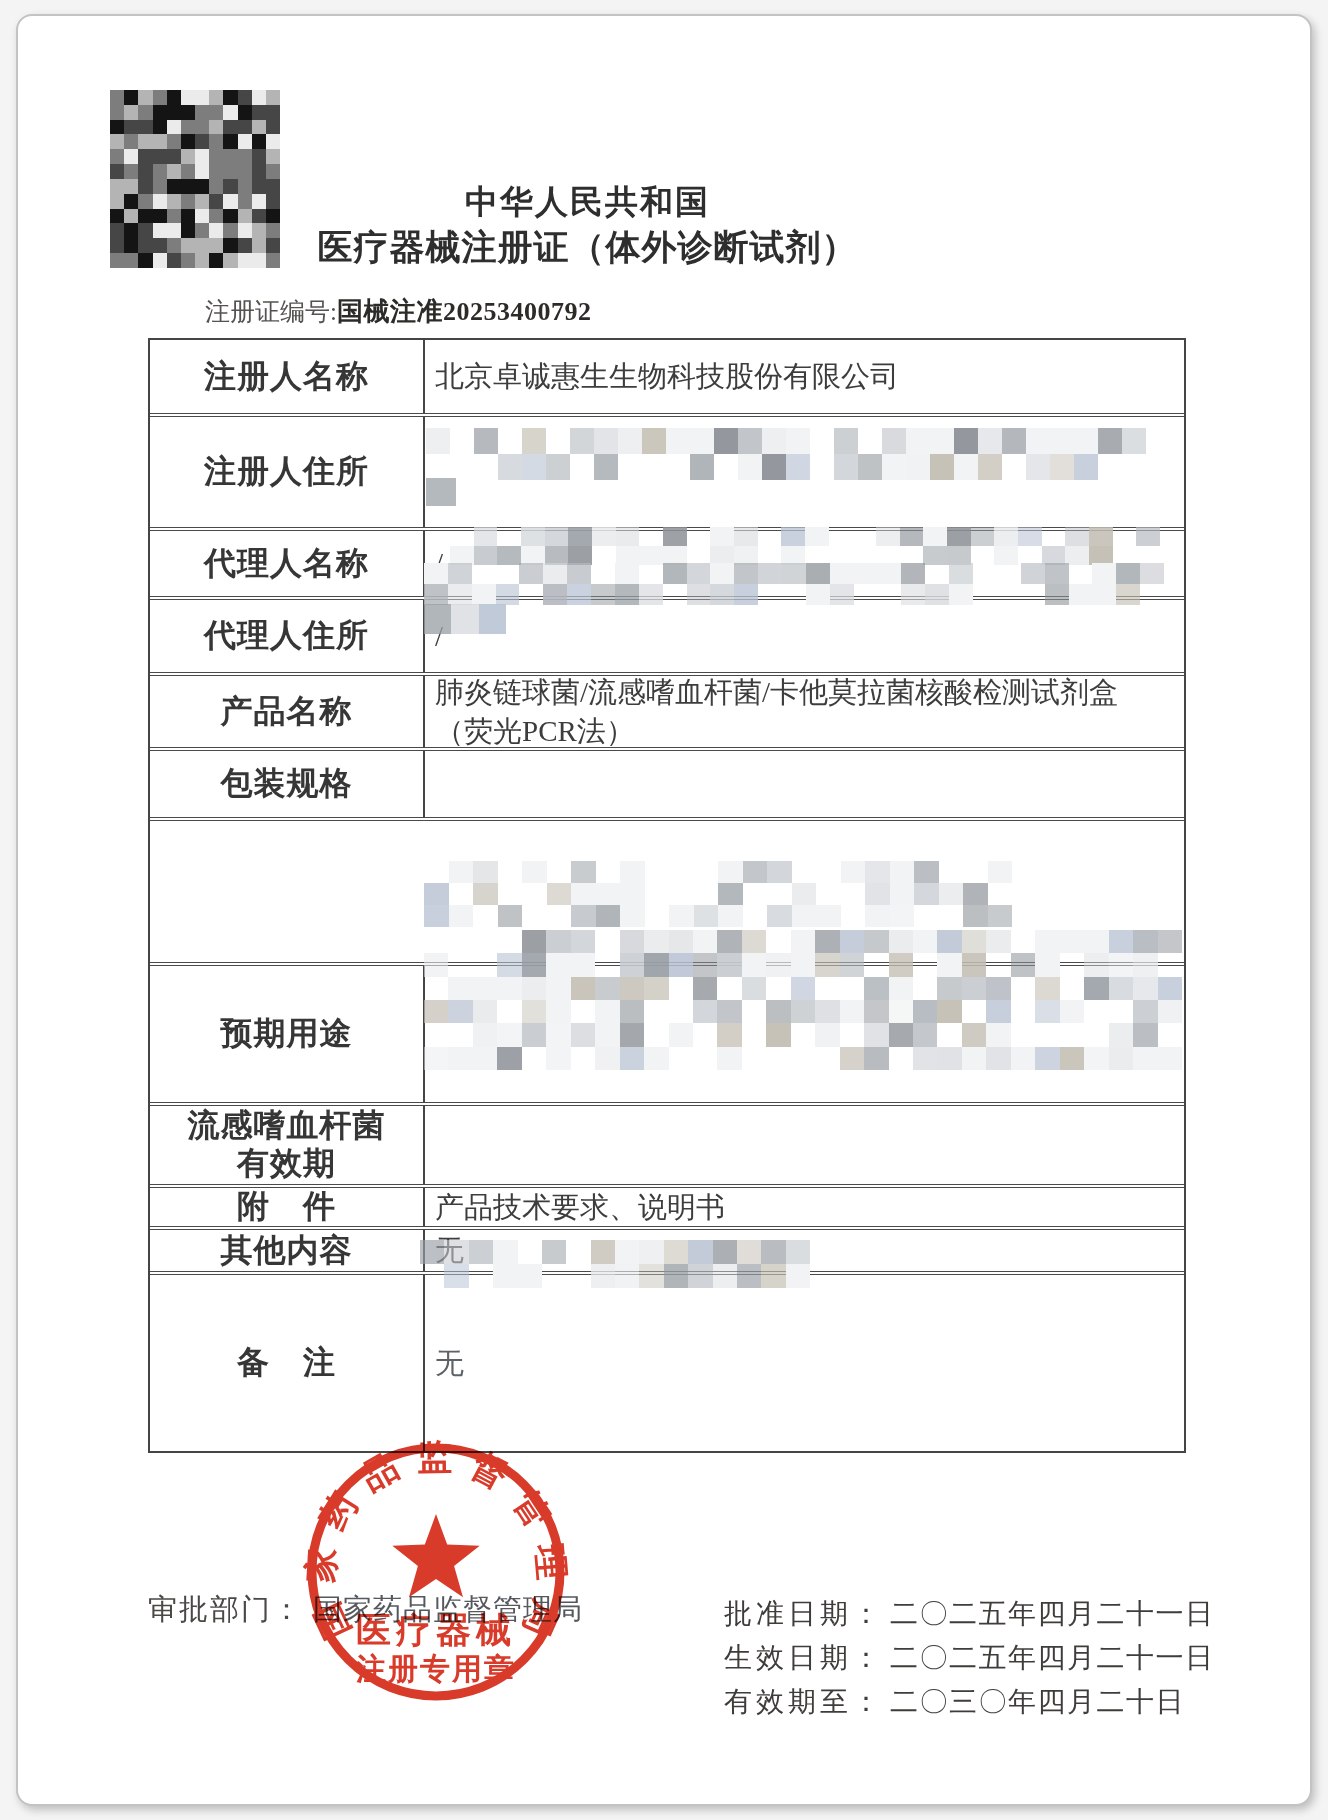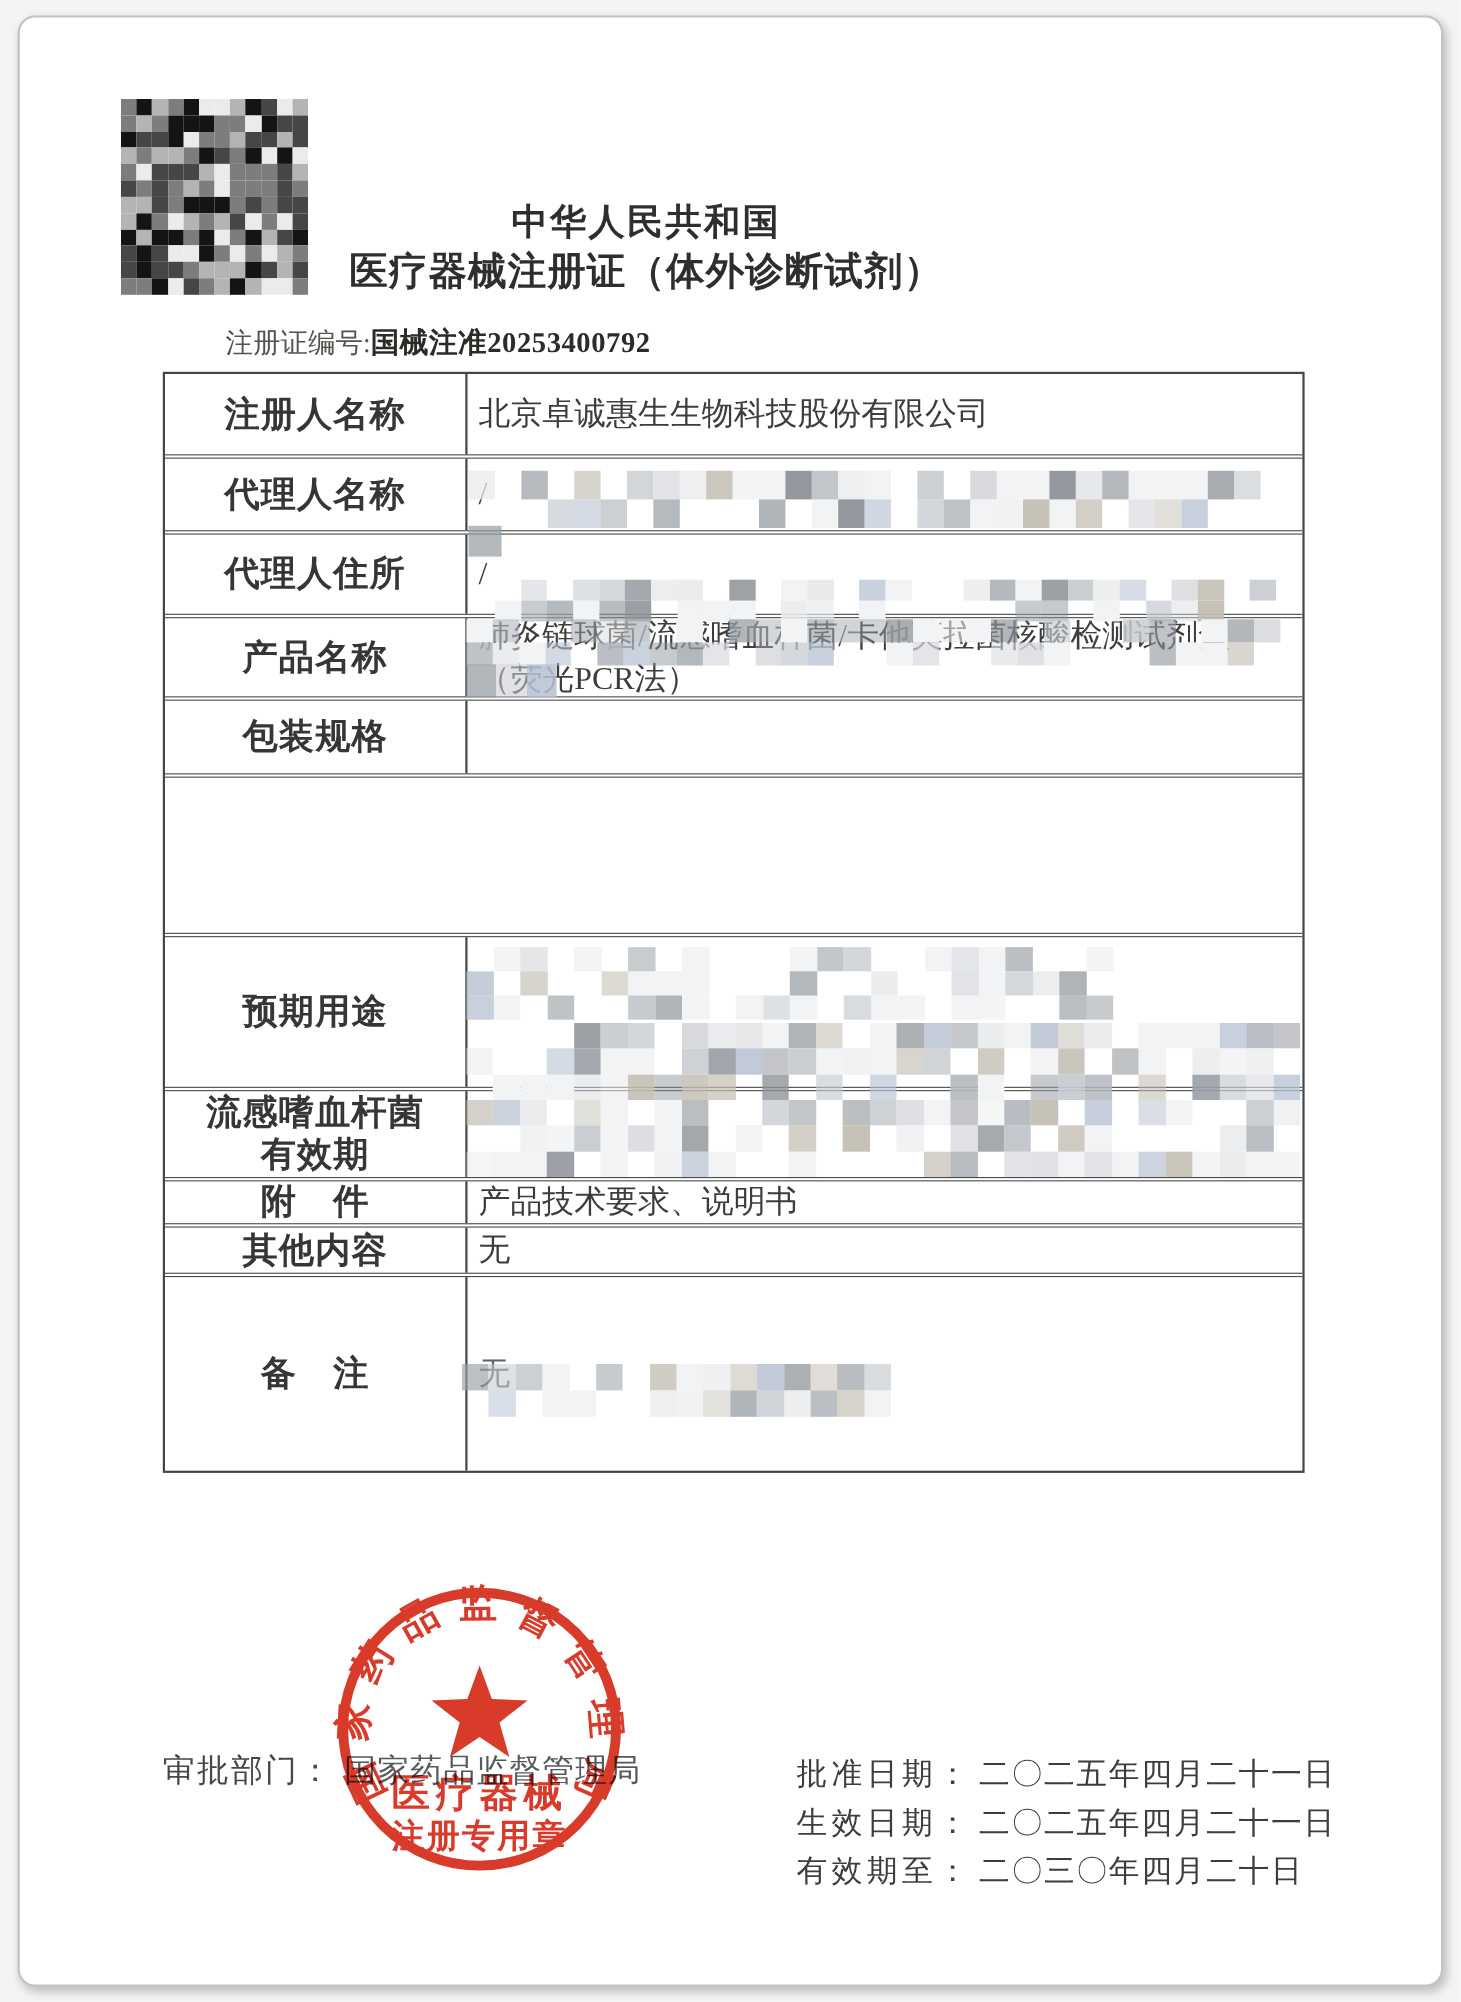--- a/index.html
+++ b/index.html
@@ -211,20 +211,26 @@
 
 <div class="regline abs"><span>注册证编号:</span><b>国械注准20253400792</b></div>
 
 <div class="cert-table abs" id="cert-table">
     <div class="trow" style="height: 73px;">
       <div class="tlabel">注册人名称</div>
       <div class="tvalue">
         <span>北京卓诚惠生生物科技股份有限公司</span>
       </div>
     </div>
+    <div class="trow" style="height: 114px;">
+      <div class="tlabel">注册人住所</div>
+      <div class="tvalue">
+        <span></span>
+      </div>
+    </div>
     <div class="trow" style="height: 69px;">
       <div class="tlabel">代理人名称</div>
       <div class="tvalue">
         <span>/</span>
       </div>
     </div>
     <div class="trow" style="height: 76px;">
       <div class="tlabel">代理人住所</div>
       <div class="tvalue">
         <span>/</span>

